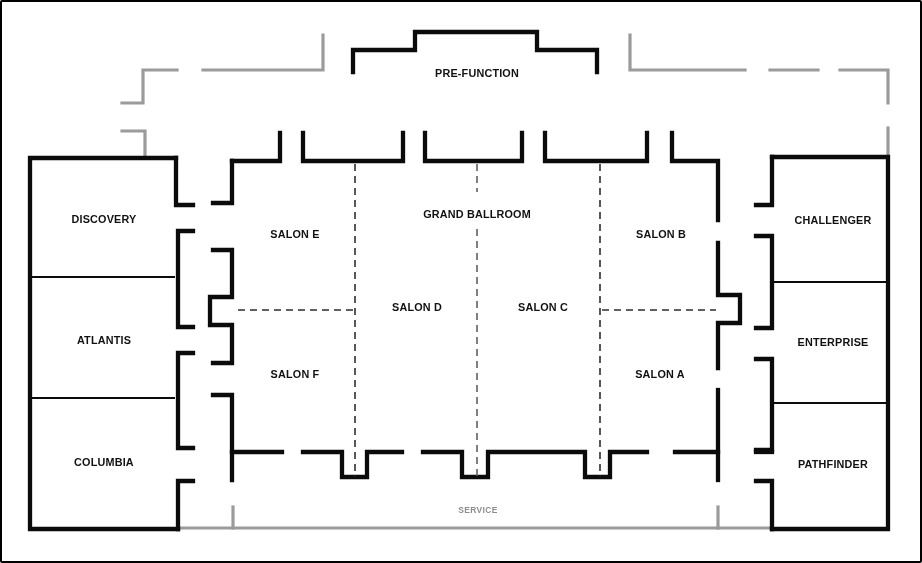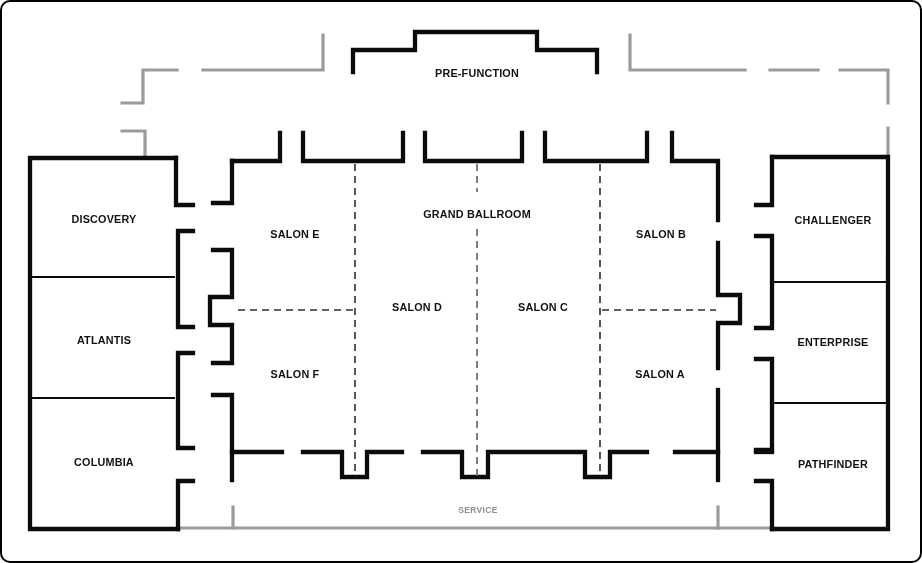--- a/index.html
+++ b/index.html
@@ -1,21 +1,21 @@
 <!DOCTYPE html>
 <html><head>
 <meta charset="utf-8">
 <style>
   html,body{margin:0;padding:0;background:#ffffff;}
   .plan-frame{
     position:relative;
     width:918px;height:559px;
     margin:0;
     border:2px solid #000;
-    border-radius:10px;
+    border-radius:2px;
     background:#ffffff;
     font-family:"Liberation Sans","DejaVu Sans",sans-serif;
     overflow:hidden;
   }
   .plan-frame svg{position:absolute;left:0;top:0;}
   .lbl{
     position:absolute;
     transform:translate(-50%,-50%) scaleX(0.94);
     font-size:11.5px;
     font-weight:700;

